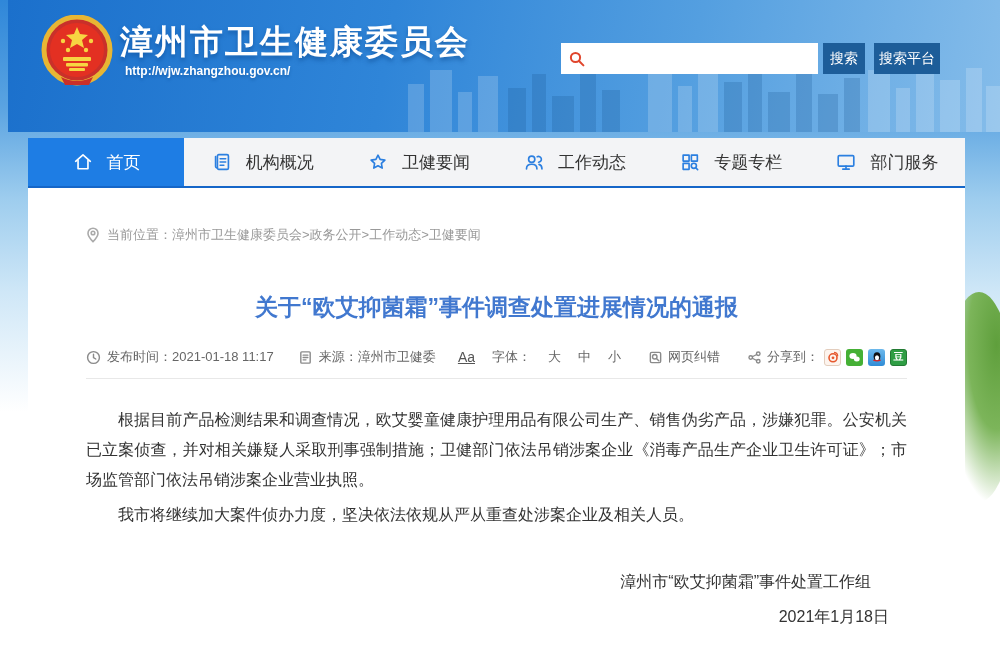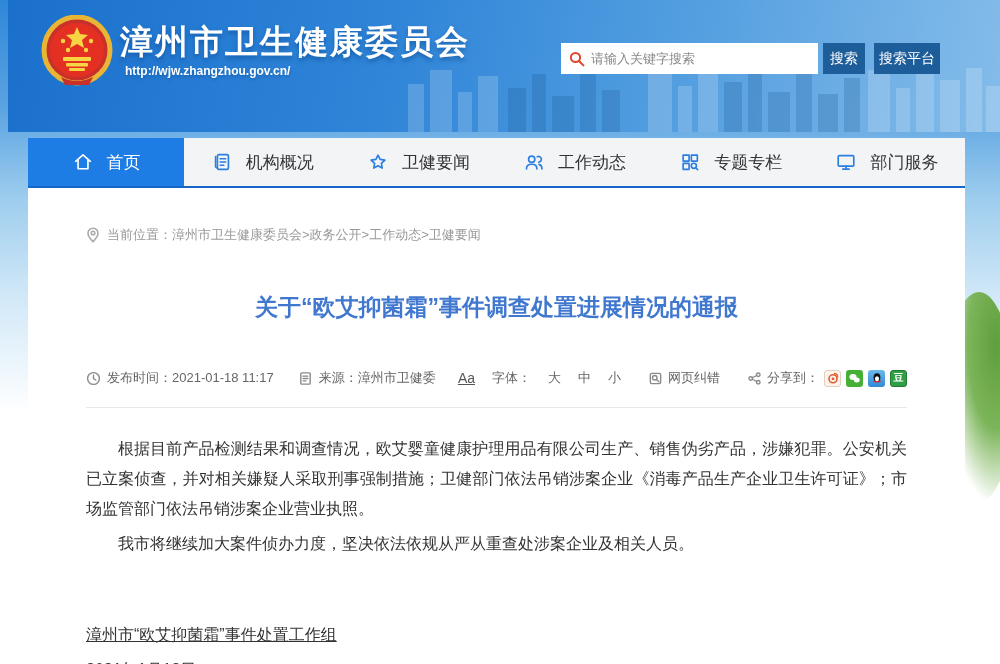--- a/index.html
+++ b/index.html
@@ -43,43 +43,43 @@
   .nav-item.active { background:#1e7de4; color:#fff; }
   .nav-item.active .ni { stroke:#fff; }
 
   
   .content { padding:0 58px; }
   .breadcrumb { margin-top:38px; font-size:13px; color:#999; display:flex; align-items:center; gap:7px; }
   .breadcrumb svg { width:14px; height:16px; }
   .crumb-ico { fill:none; stroke:#aaa; stroke-width:1.6; }
   .article-title { margin-top:48px; text-align:center; font-size:23px; font-weight:bold; color:#4178cf; }
 
-  .meta-row { margin-top:46px; display:flex; justify-content:space-between; align-items:center;
-    font-size:13px; color:#666; padding-bottom:20px; border-bottom:1px solid #e8e8e8; }
+  .meta-row { margin-top:25px; display:flex; justify-content:space-between; align-items:center;
+    font-size:13px; color:#666; padding-bottom:12px; border-bottom:1px solid #e8e8e8; }
   .meta-left { display:flex; align-items:center; gap:24px; }
   .meta-item { display:flex; align-items:center; gap:6px; }
   .meta-item svg, .meta-right svg.mr { width:15px; height:15px; }
   .mico { fill:none; stroke:#8a8a8a; stroke-width:1.5; stroke-linecap:round; }
   .meta-right { display:flex; align-items:center; gap:17px; }
   .aa { text-decoration:underline; color:#555; font-size:14px; }
   .fsize { cursor:pointer; }
   .grp { display:flex; align-items:center; gap:5px; margin-left:10px;text-align:center; }
   .share-ico { width:17px; height:17px; border-radius:3px; display:inline-flex;
     align-items:center; justify-content:center; cursor:pointer; }
   .weibo { background:#fdf4ee; border:1px solid #e3cdbd; }
   .wechat { background:#45b035; }
   .qq { background:linear-gradient(180deg,#6db9ec,#2f8bd6); }
   .douban { background:#2f9e44; border:1px solid #237a33; color:#fff; font-size:10px; font-weight:bold;
     font-family:"Liberation Sans",sans-serif; }
 
   .article-body { margin-top:26px; font-size:16px; color:#333; line-height:30px; text-align:justify; }
   .article-body p { text-indent:2em; }
   .article-body p + p { margin-top:5px; }
 
-  .signature { margin-top:66px; font-size:16px; color:#333;text-decoration:underline; }
+  .signature { margin-top:42px; text-align:right; font-size:16px; color:#333; }
   .signature .line2 { margin-top:14px; padding-right:18px; }
   .signature .line1 { padding-right:36px; }
 </style>
 </head>
 <body>
 
 <div class="stage">
 
   <div class="side-bg"></div>
   <div class="green-island"></div>
@@ -132,21 +132,20 @@
     </svg>
 
     <div class="site-title">漳州市卫生健康委员会</div>
     <div class="site-url">http://wjw.zhangzhou.gov.cn/</div>
 
     <div class="search-box">
       <svg width="16" height="16" viewBox="0 0 16 16">
         <circle cx="6.5" cy="6.5" r="4.6" fill="none" stroke="#e0452c" stroke-width="2"></circle>
         <line x1="10" y1="10" x2="14.4" y2="14.4" stroke="#e0452c" stroke-width="2" stroke-linecap="round"></line>
       </svg>
-      <input type="text" placeholder="请输入关键字搜索" style="">
     </div>
     <button class="hbtn btn-search">搜索</button>
     <button class="hbtn btn-platform">搜索平台</button>
   </div>
 
   <div class="card">
 
     <div class="nav">
       <div class="nav-item active">
         <svg viewBox="0 0 24 24">

